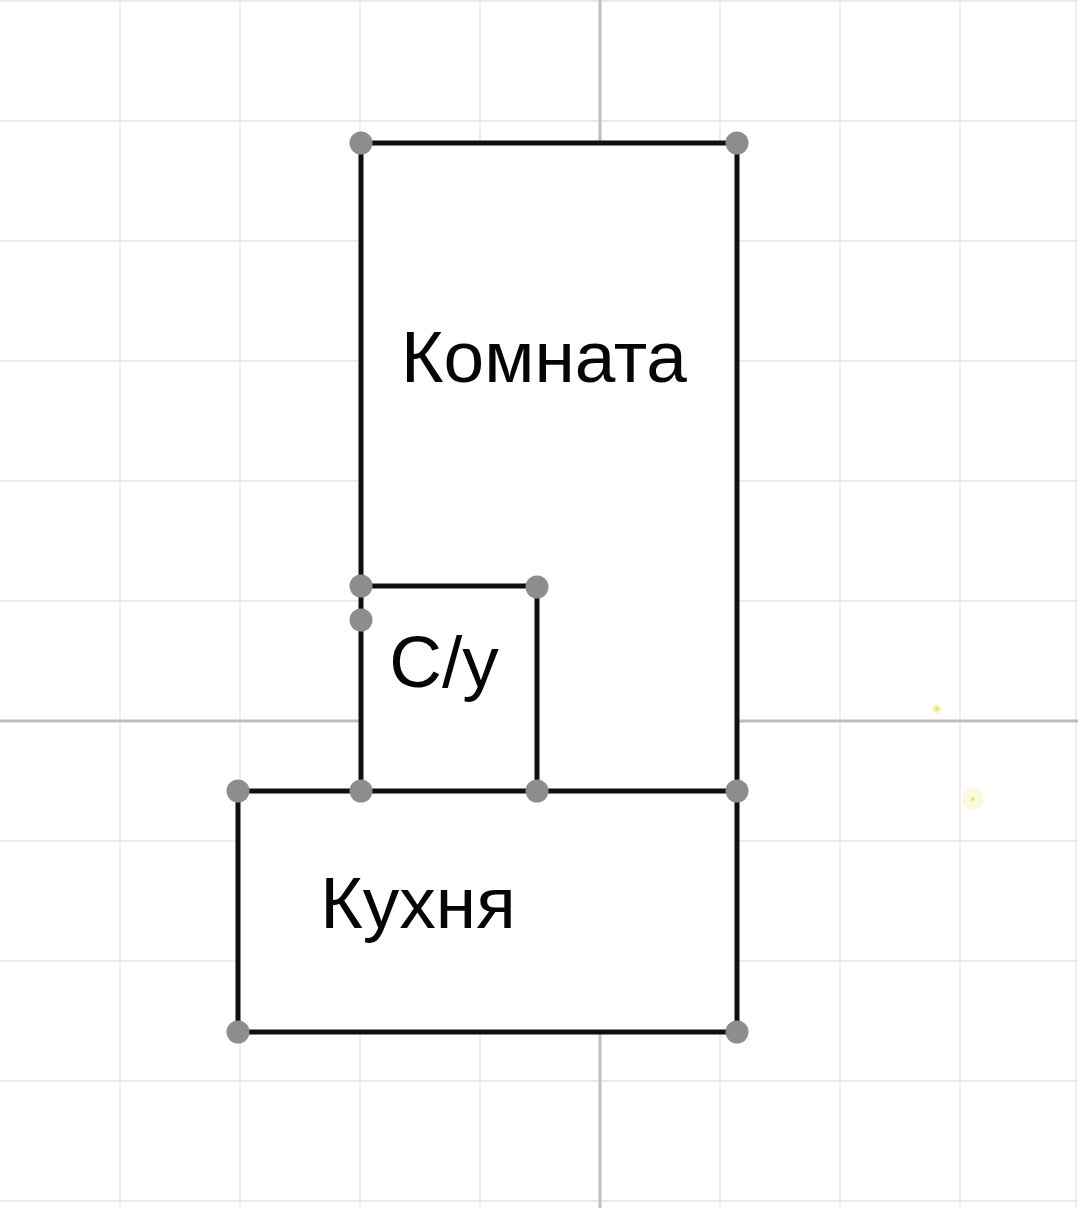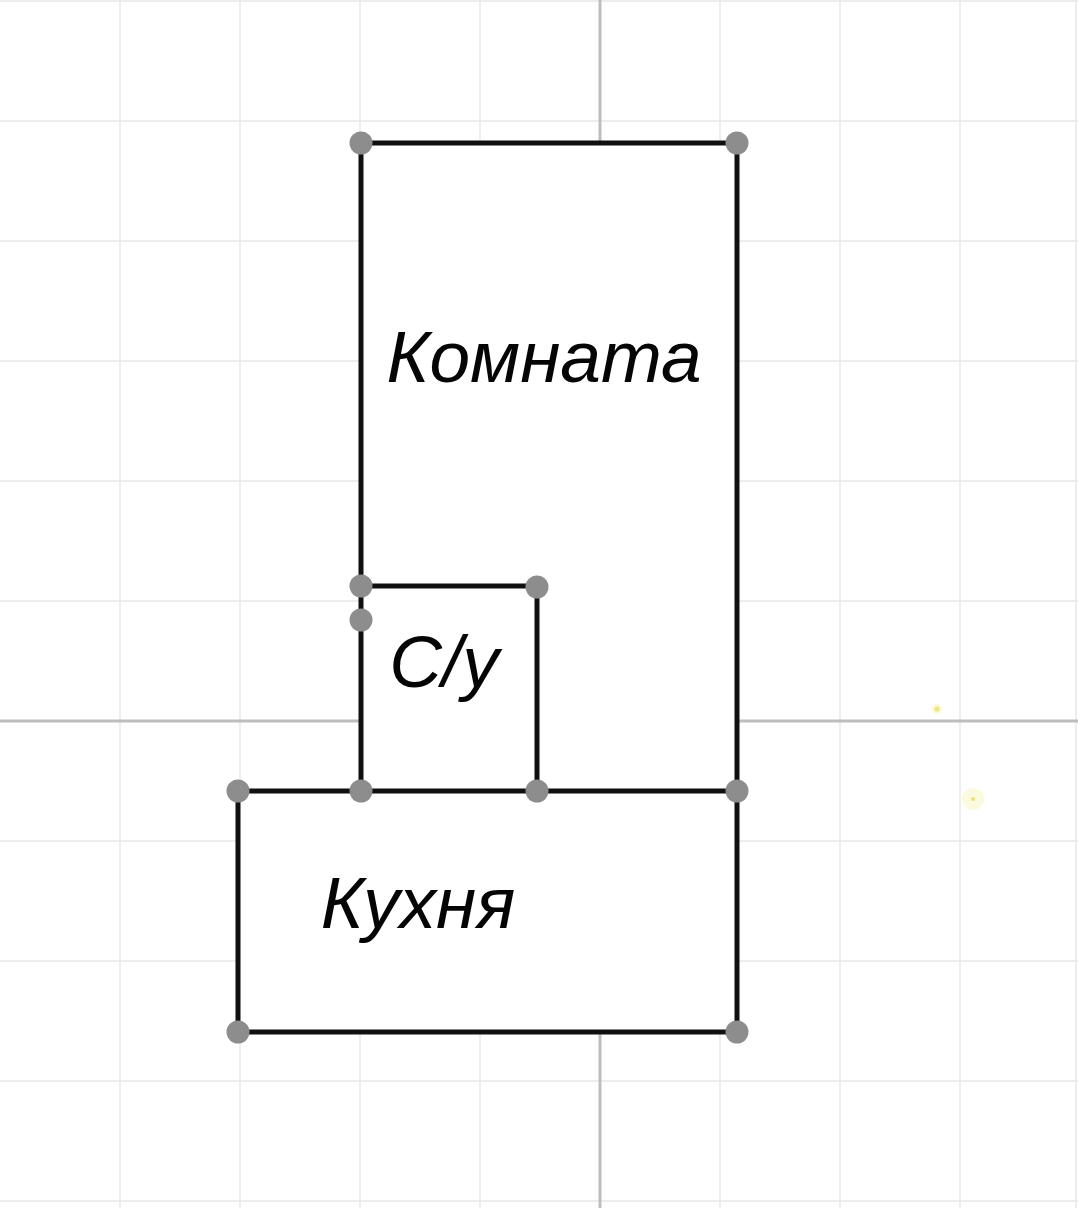--- a/index.html
+++ b/index.html
@@ -9,21 +9,20 @@
     width: 1078px;
     height: 1208px;
     overflow: hidden;
     font-family: "Liberation Sans", sans-serif;
   }
   .canvas-wrap {
     position: relative;
     width: 1078px;
     height: 853px;
     background: #fef9c3;
-    font-style: italic;
   }
   svg {
     display: block;
     width: 1078px;
     height: 1208px;
   }
   text.room-label {
     font-family: "Liberation Sans", sans-serif;
     font-weight: 400;
     fill: #050505;

